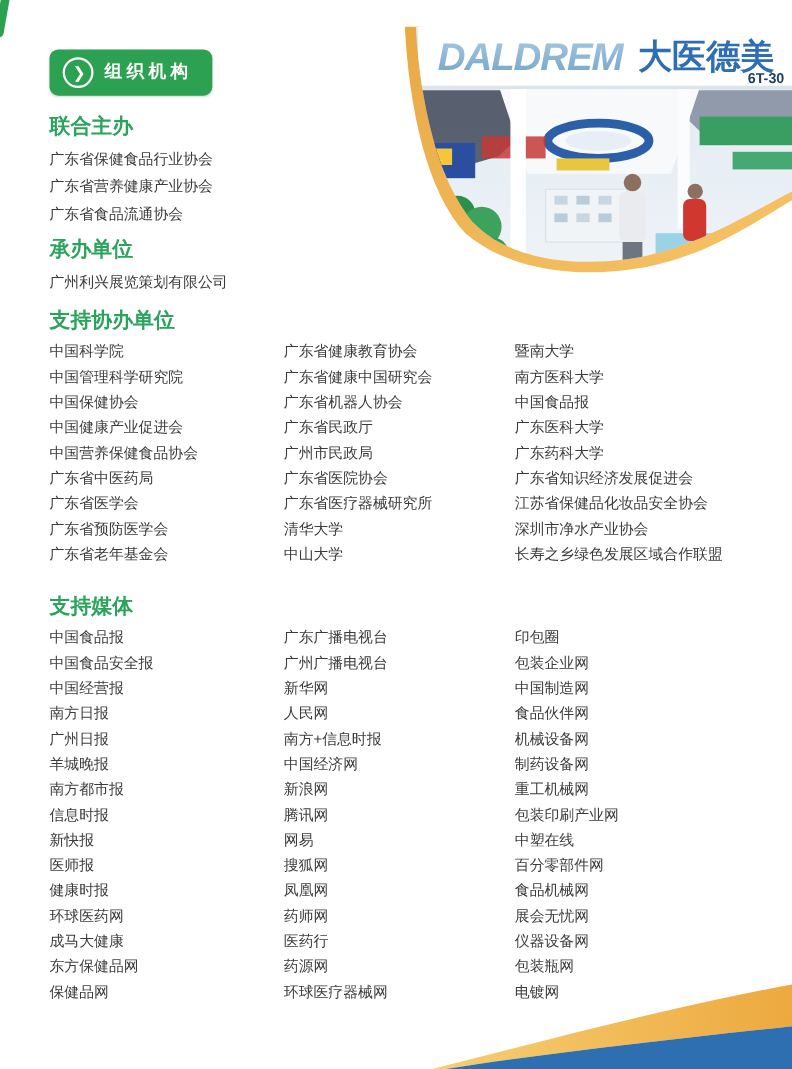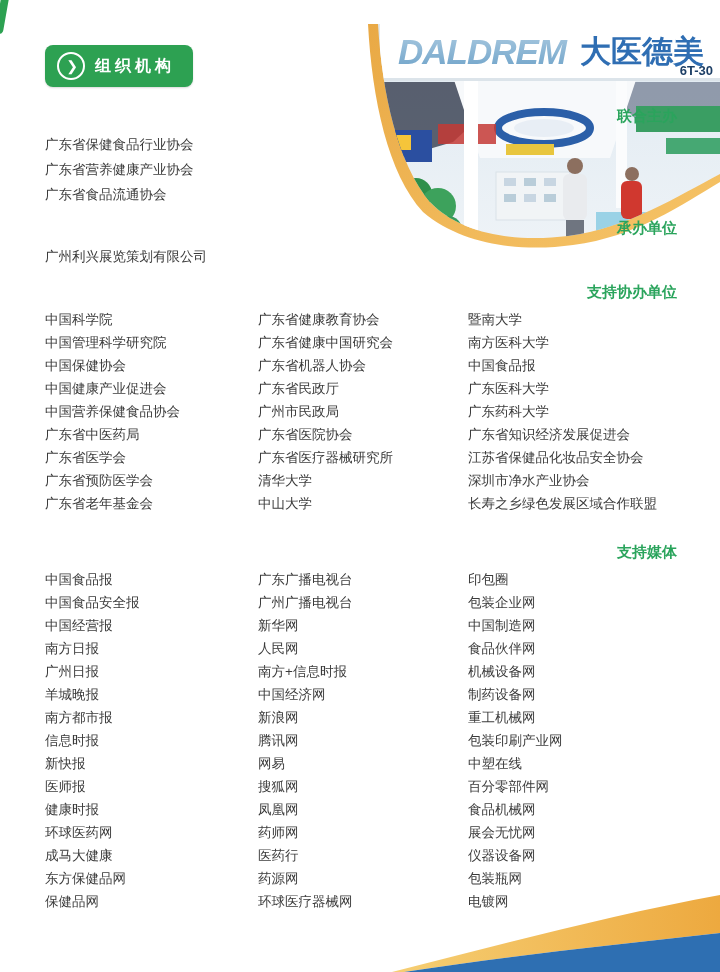--- a/index.html
+++ b/index.html
@@ -18,21 +18,21 @@
 
   
   .badge{display:inline-flex;align-items:center;gap:10px;
     background:#2da152;color:#fff;border-radius:8px;
     padding:7px 18px 7px 12px;box-shadow:0 1px 2px rgba(0,0,0,.15);}
   .badge .ring{width:24px;height:24px;border:2px solid #fff;border-radius:50%;
     display:flex;align-items:center;justify-content:center;flex:0 0 auto;}
   .badge .ring span{font-size:14px;font-weight:bold;line-height:1;transform:translateX(1px);}
   .badge .label{font-size:16px;font-weight:bold;letter-spacing:4px;line-height:28px;}
 
-  .sec-title{font-size:15px;font-weight:bold;color:#2aa45c;line-height:17px;margin:0;text-align:right;}
+  .sec-title{font-size:19px;font-weight:bold;color:#2aa45c;line-height:17px;margin:0;}
   .sec-hosts .sec-title{margin-top:20px;}
   .sec-organizer .sec-title{margin-top:12px;}
   .sec-supporters .sec-title{margin-top:14px;}
   .sec-media .sec-title{margin-top:28px;}
 
   .cols{display:grid;grid-template-columns:213px 210px 1fr;margin-top:8px;}
   .cols.single{grid-template-columns:1fr;}
   .col{display:flex;flex-direction:column;}
   .item{font-size:13.5px;line-height:23px;color:#3b3b3b;white-space:nowrap;}
   .sec-hosts .item,.sec-organizer .item{line-height:25px;}

